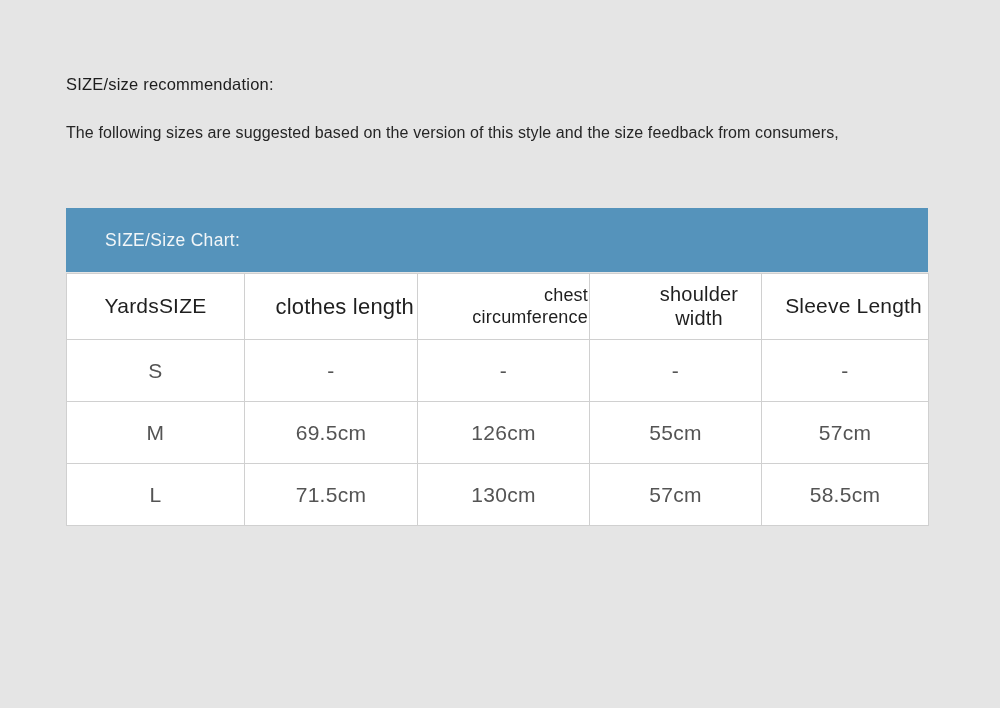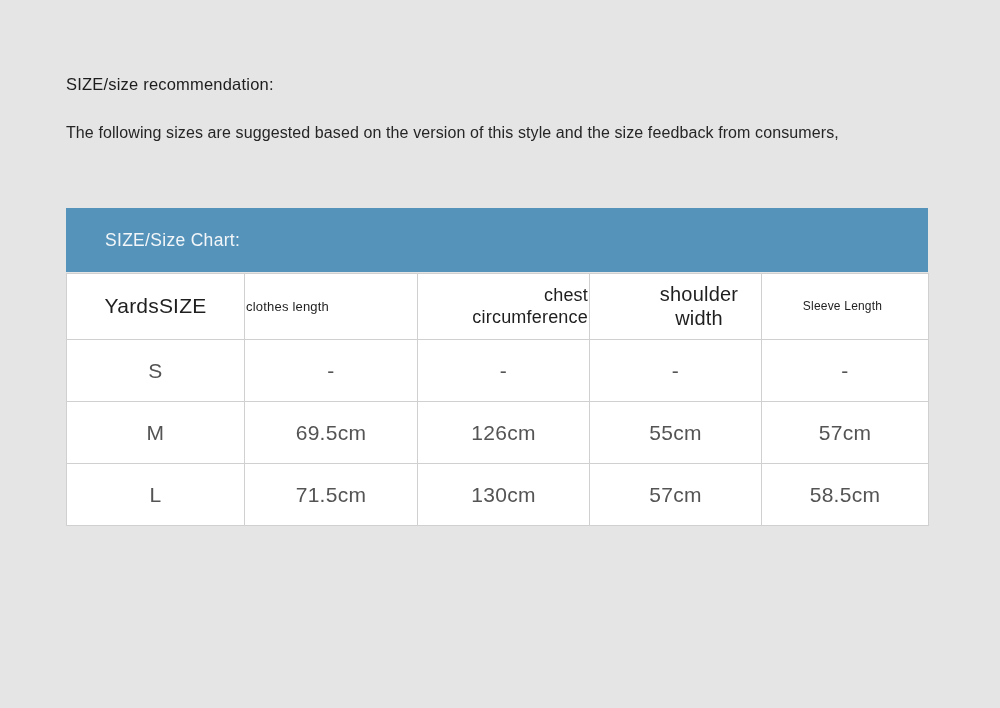--- a/index.html
+++ b/index.html
@@ -82,24 +82,24 @@
     color: #545454;
     letter-spacing: 0.3px;
   }
   td.size-cell { color: #3a3a3a; }
   .col-1 { width: 178px; }
   .col-2 { width: 173px; }
   .col-3 { width: 172px; }
   .col-4 { width: 172px; }
   .col-5 { width: 167px; }
   th.h-size   { text-align: center; font-size: 21px; }
-  th.h-length { text-align: left;  font-size: 13px; padding-right: 3px; }
+  th.h-length { text-align: right;  font-size: 22px; padding-right: 3px; }
   th.h-chest  { text-align: right;   font-size: 18px; padding-left: 14px; }
   th.h-shoulder { text-align: center; font-size: 20px;   padding-left: 48px; }
-  th.h-sleeve { text-align: center;  font-size: 12px;   padding-right: 6px; }
+  th.h-sleeve { text-align: right;  font-size: 21px;   padding-right: 6px; }
 </style>
 </head>
 <body>
 
 <div class="page">
 
   <div class="heading">SIZE/size recommendation:</div>
 
   <div class="intro">
     <div class="line">The following sizes are suggested based on the version of this style and the size feedback from consumers,</div>

